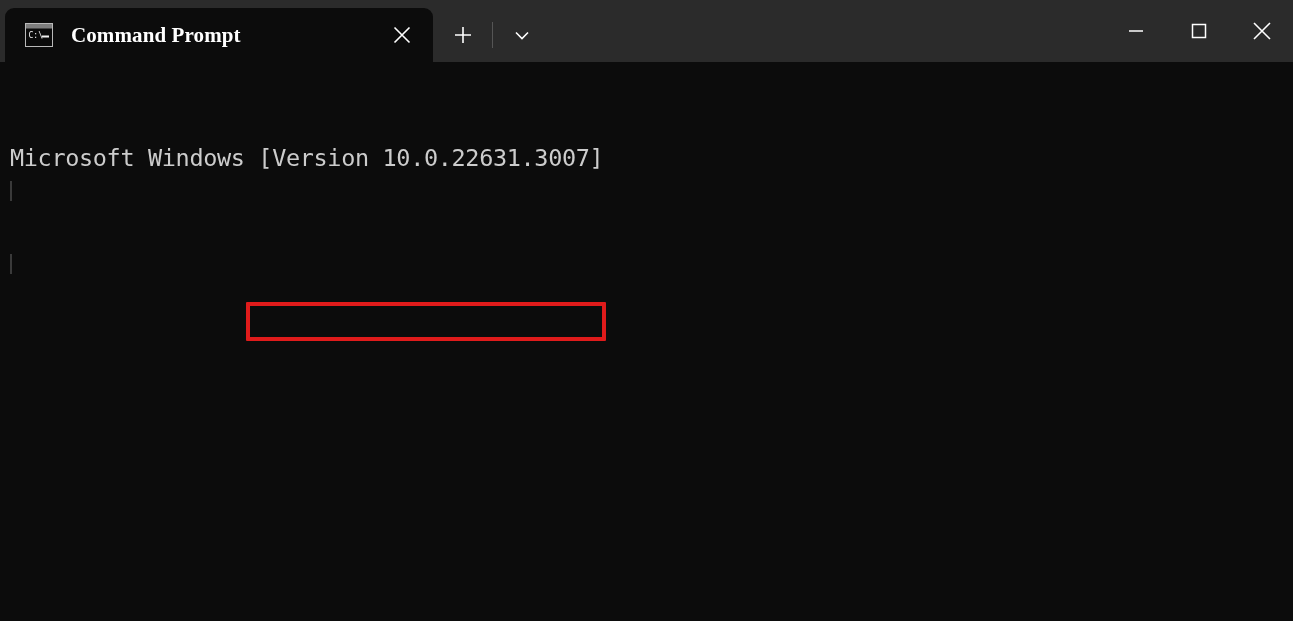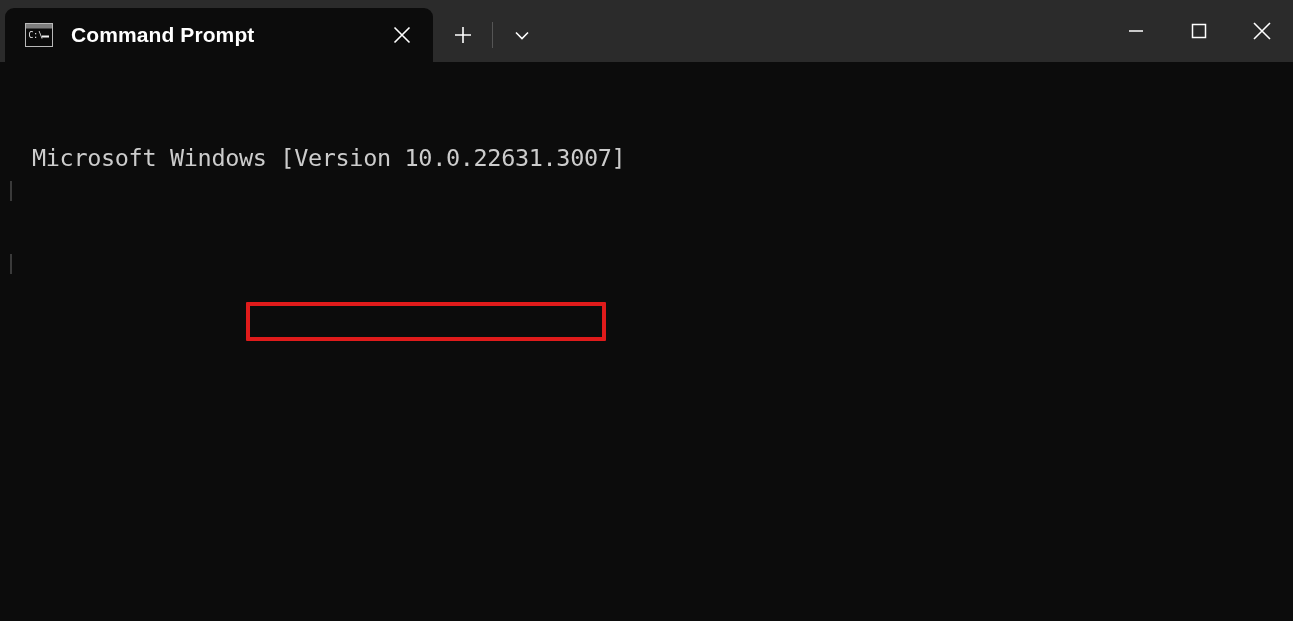--- a/index.html
+++ b/index.html
@@ -51,20 +51,21 @@
     position: relative;
     margin-right: 18px;
   }
   .tab-title {
     color: #ffffff;
     font-size: 21px;
     font-weight: bold;
     letter-spacing: 0.1px;
     white-space: nowrap;
     flex: 1 1 auto;
+    font-family: Liberation Serif, serif;
   }
   .tab-close {
     width: 46px;
     height: 46px;
     margin-right: 8px;
     flex: 0 0 auto;
     display: flex;
     align-items: center;
     justify-content: center;
     border-radius: 4px;
@@ -123,21 +124,21 @@
     left: 10px;
     top: 14px;
     width: 1280px;
     color: #cccccc;
     font-family: "DejaVu Sans Mono", "Liberation Mono", monospace;
     font-size: 23.5px;
     line-height: 33px;
     letter-spacing: -0.35px;
     white-space: pre;
   }
-  .term-line { height: 33px; margin-left: 22px; }
+  .term-line { height: 33px; }
   .term-line.blank { color: transparent; }
 
   .ghost-caret {
     position: absolute;
     width: 2px;
     background: #4a4a4a;
     opacity: 0.75;
   }
   .ghost-caret.c1 { left: 10px; top: 119px; height: 20px; }
   .ghost-caret.c2 { left: 10px; top: 192px; height: 20px; }

